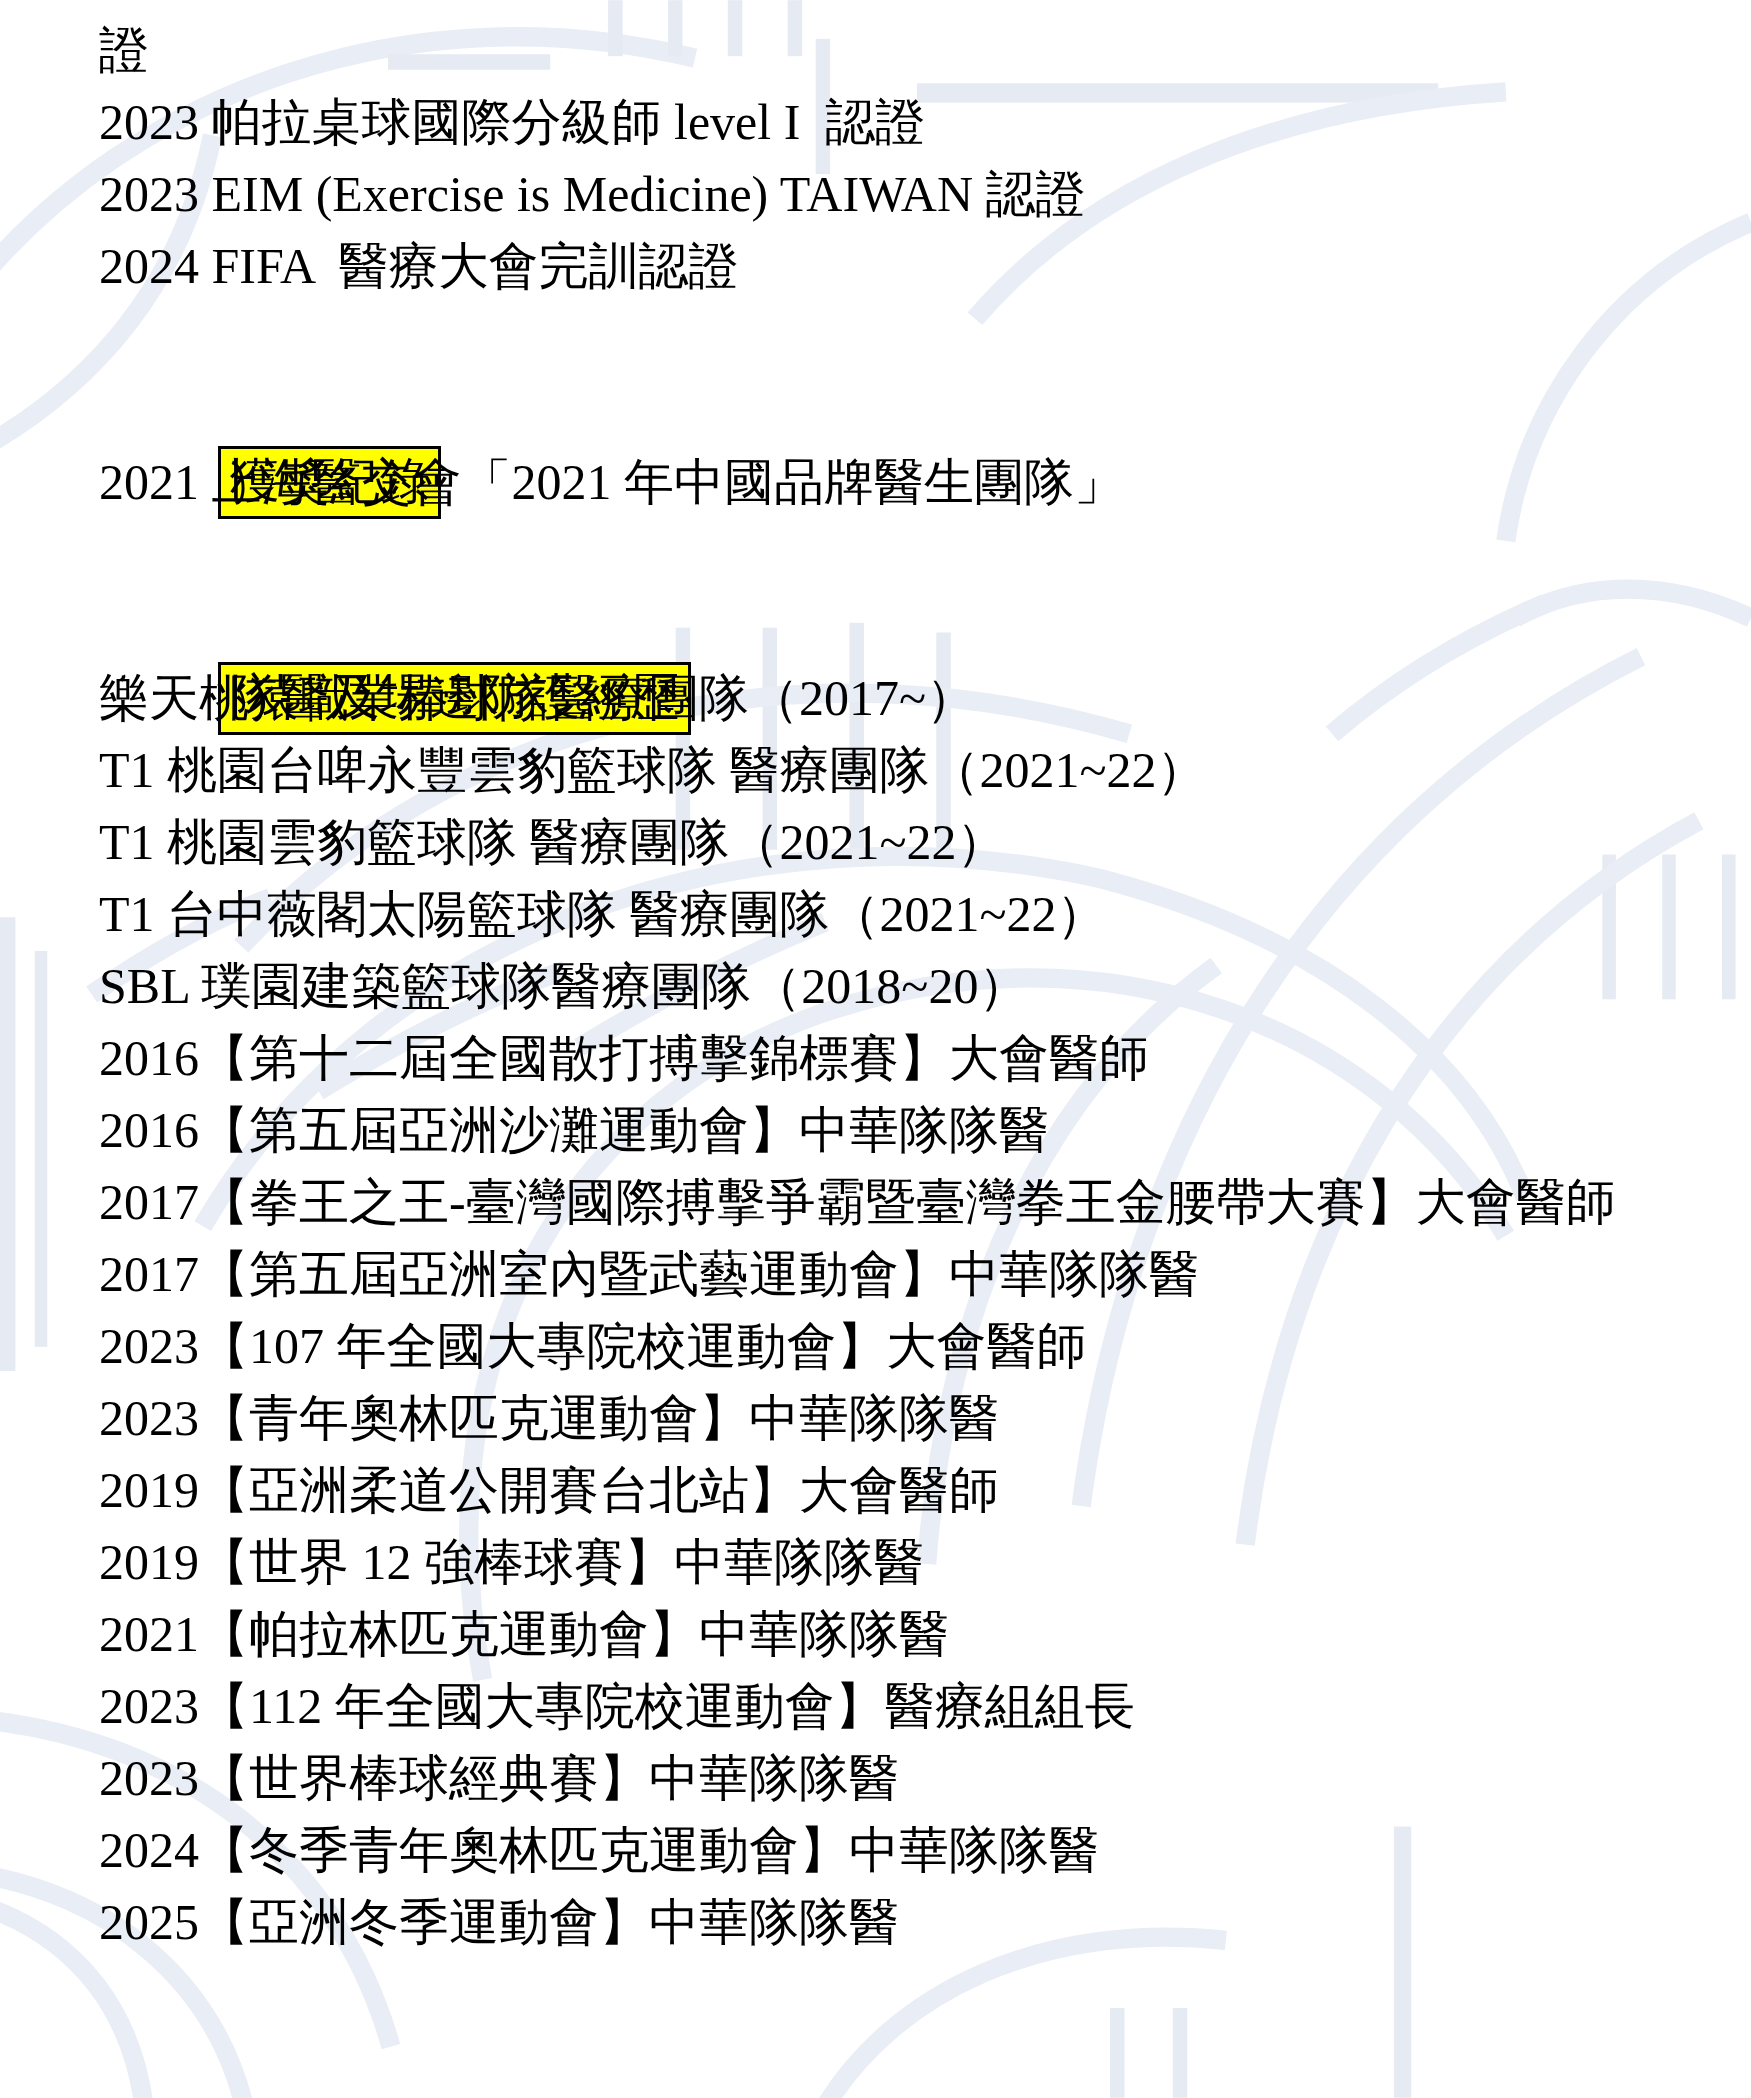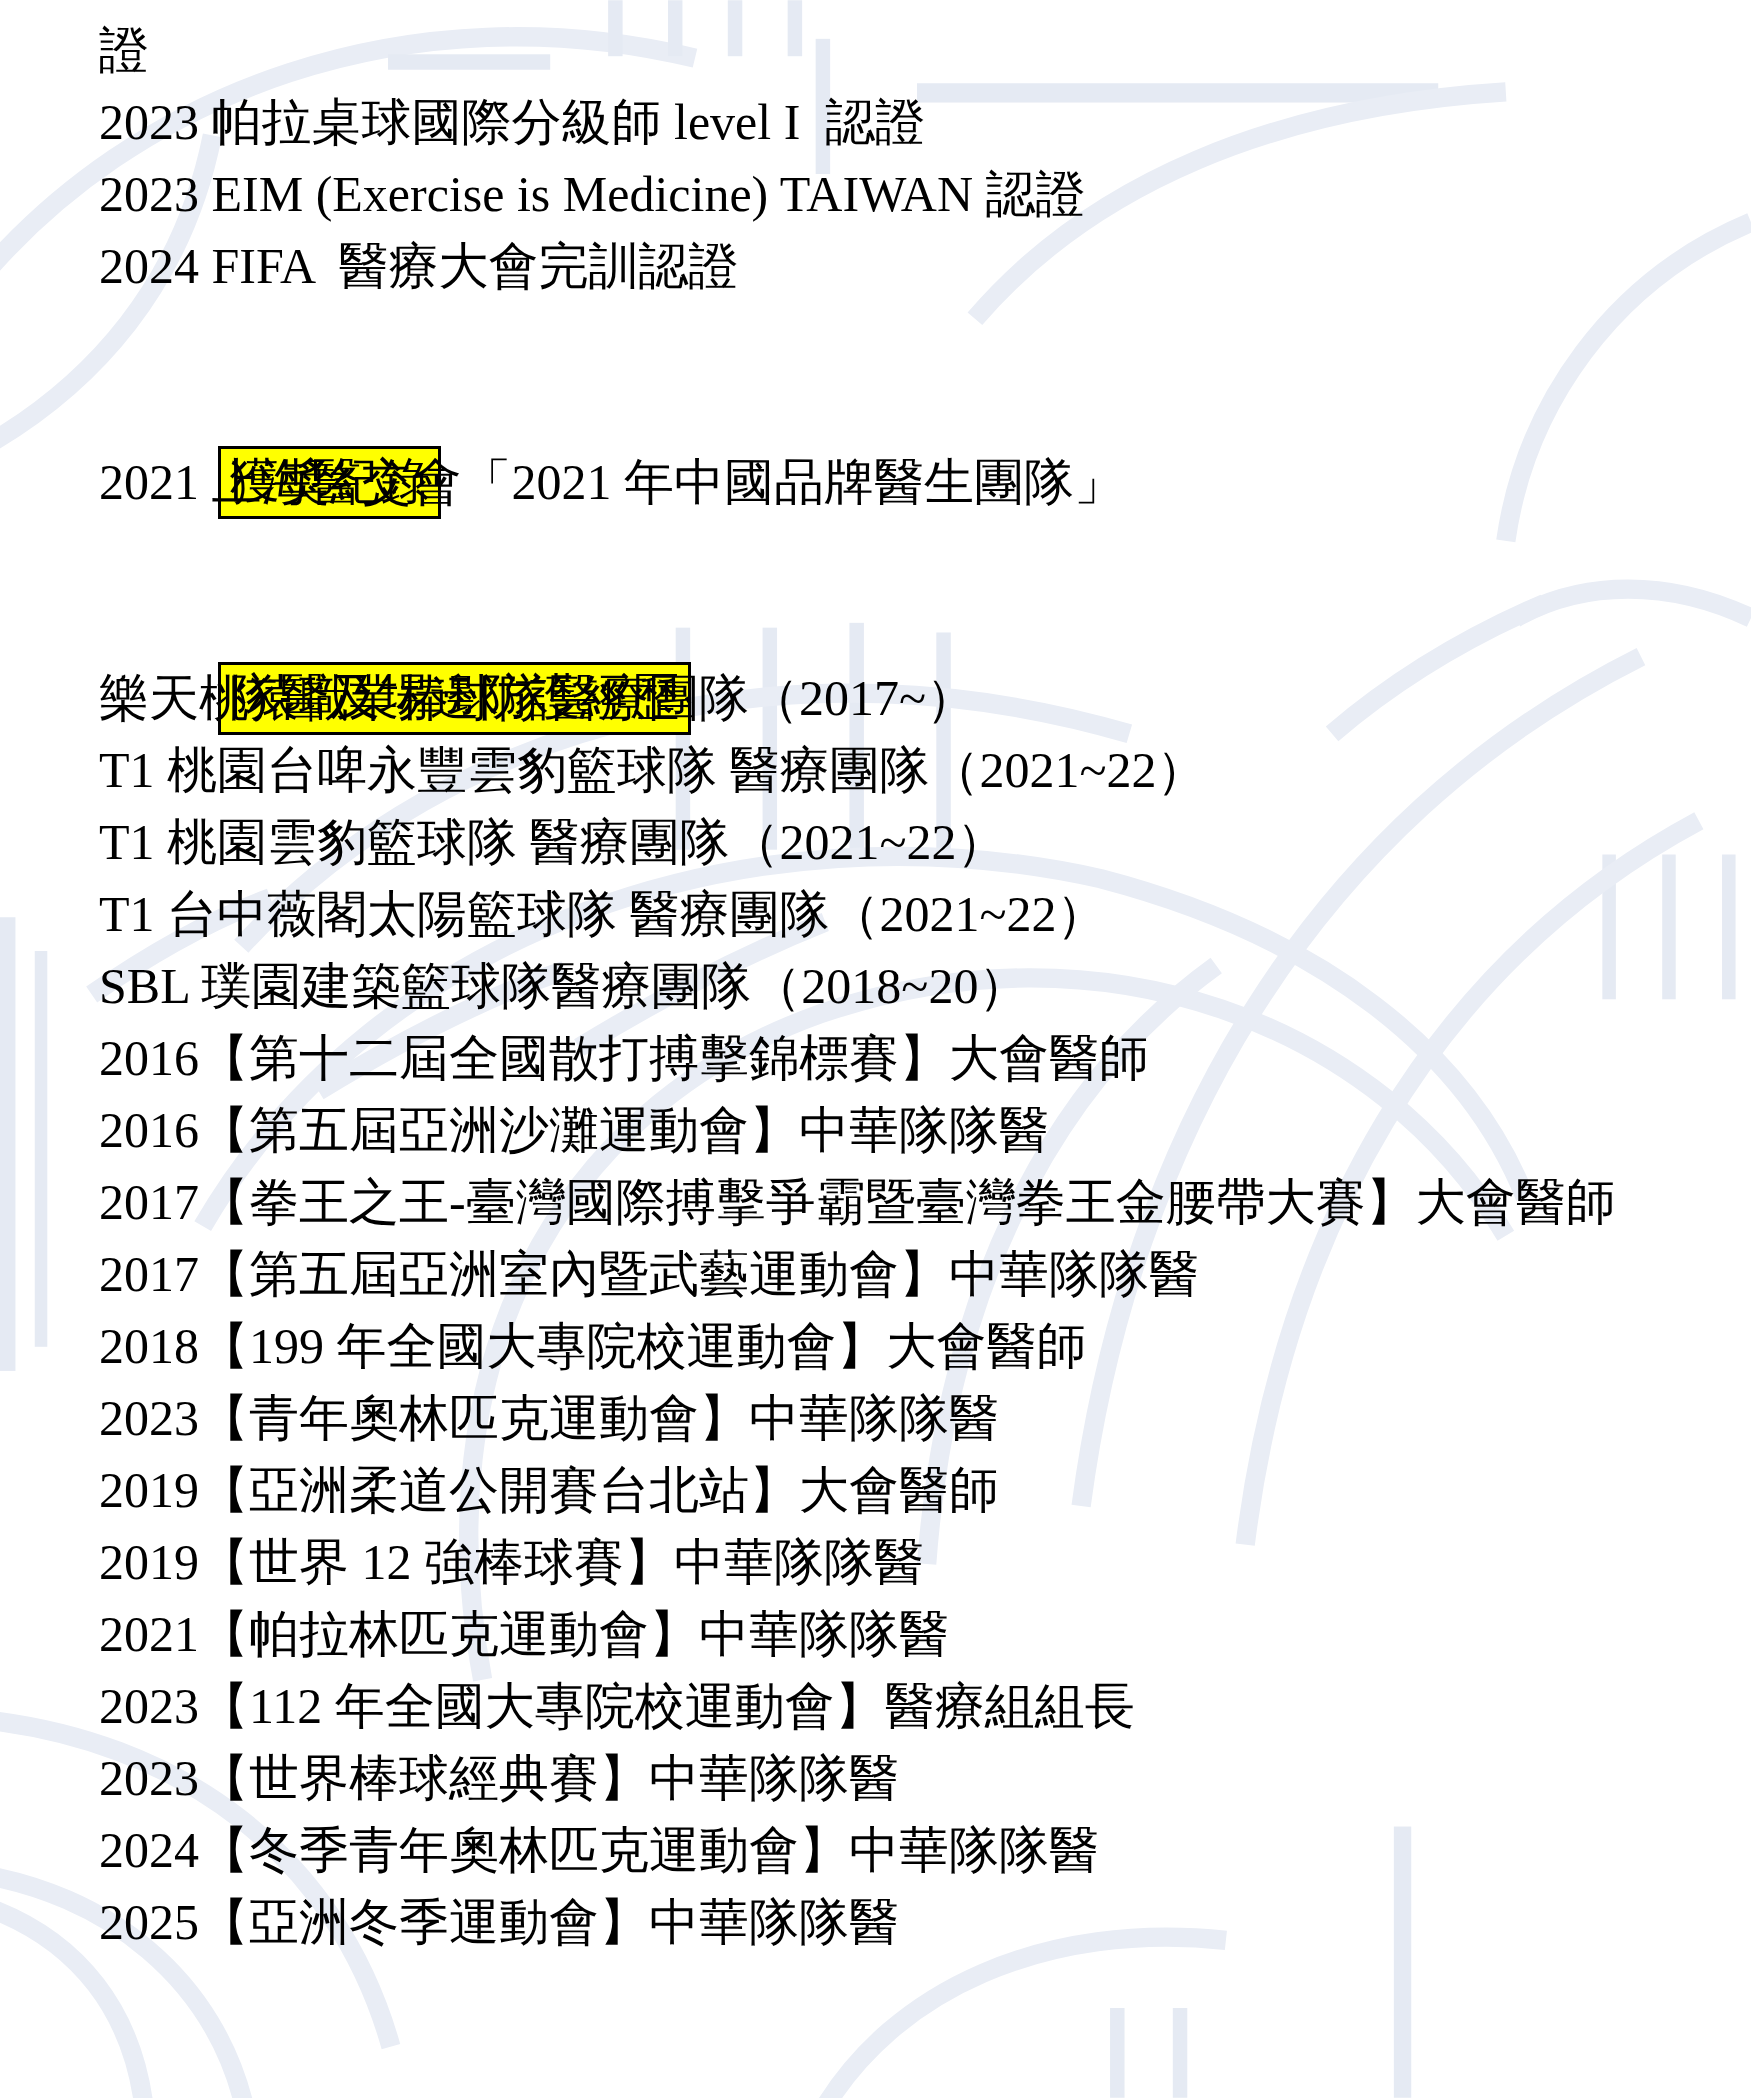--- a/index.html
+++ b/index.html
@@ -140,21 +140,21 @@
     <div>
         <div class="line">樂天桃猿職業棒球隊醫療團隊（2017~）</div>
         <div class="line">T1 桃園台啤永豐雲豹籃球隊 醫療團隊（2021~22）</div>
         <div class="line">T1 桃園雲豹籃球隊 醫療團隊（2021~22）</div>
         <div class="line">T1 台中薇閣太陽籃球隊 醫療團隊（2021~22）</div>
         <div class="line">SBL 璞園建築籃球隊醫療團隊（2018~20）</div>
         <div class="line">2016【第十二屆全國散打搏擊錦標賽】大會醫師</div>
         <div class="line">2016【第五屆亞洲沙灘運動會】中華隊隊醫</div>
         <div class="line">2017【拳王之王-臺灣國際搏擊爭霸暨臺灣拳王金腰帶大賽】大會醫師</div>
         <div class="line">2017【第五屆亞洲室內暨武藝運動會】中華隊隊醫</div>
-        <div class="line">2018【199 年全國大專院校運動會】大會醫師</div>
+        <div class="line">2023【107 年全國大專院校運動會】大會醫師</div>
         <div class="line">2023【青年奧林匹克運動會】中華隊隊醫</div>
         <div class="line">2019【亞洲柔道公開賽台北站】大會醫師</div>
         <div class="line">2019【世界 12 強棒球賽】中華隊隊醫</div>
         <div class="line">2021【帕拉林匹克運動會】中華隊隊醫</div>
         <div class="line">2023【112 年全國大專院校運動會】醫療組組長</div>
         <div class="line">2023【世界棒球經典賽】中華隊隊醫</div>
         <div class="line">2024【冬季青年奧林匹克運動會】中華隊隊醫</div>
         <div class="line">2025【亞洲冬季運動會】中華隊隊醫</div>
       </div>
 

